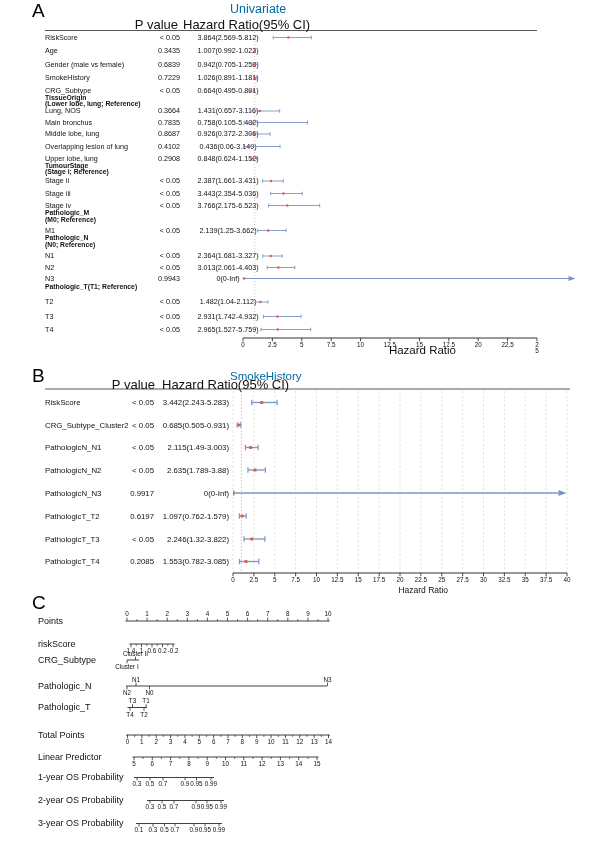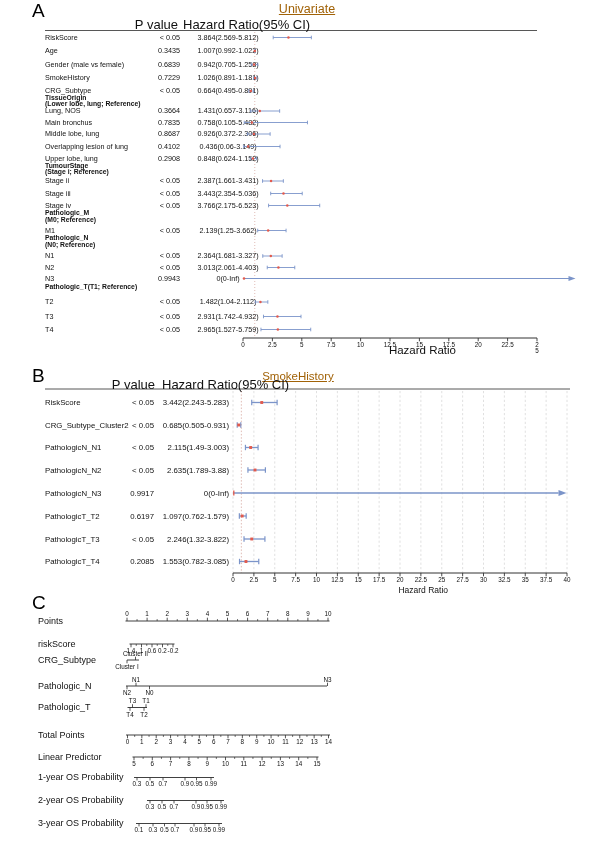--- a/index.html
+++ b/index.html
@@ -1,20 +1,20 @@
 <!DOCTYPE html>
 <html><head>
 <meta charset="utf-8">
 <style>
   html,body{margin:0;padding:0;background:#fff;}
   .page{position:relative;width:612px;height:849px;background:#fff;overflow:hidden;
         font-family:"Liberation Sans",sans-serif;color:#111;}
   .page div{position:absolute;white-space:nowrap;}
   .plabel{font-size:19px;line-height:19px;color:#000;}
-  .ptitle{text-align:center;color:#a16207;text-decoration:underline;}
+  .ptitle{color:#0369a1;}
   .colhdr{font-size:13px;color:#111;}
   .axlabel{text-align:right;color:#111;}
   svg{position:absolute;left:0;top:0;}
 </style>
 </head>
 <body>
 
 <div class="page">
   <svg id="fig" width="612" height="849" viewBox="0 0 612 849">
       <line x1="45" y1="30.5" x2="537" y2="30.5" stroke="#444444" stroke-width="0.9"></line>

